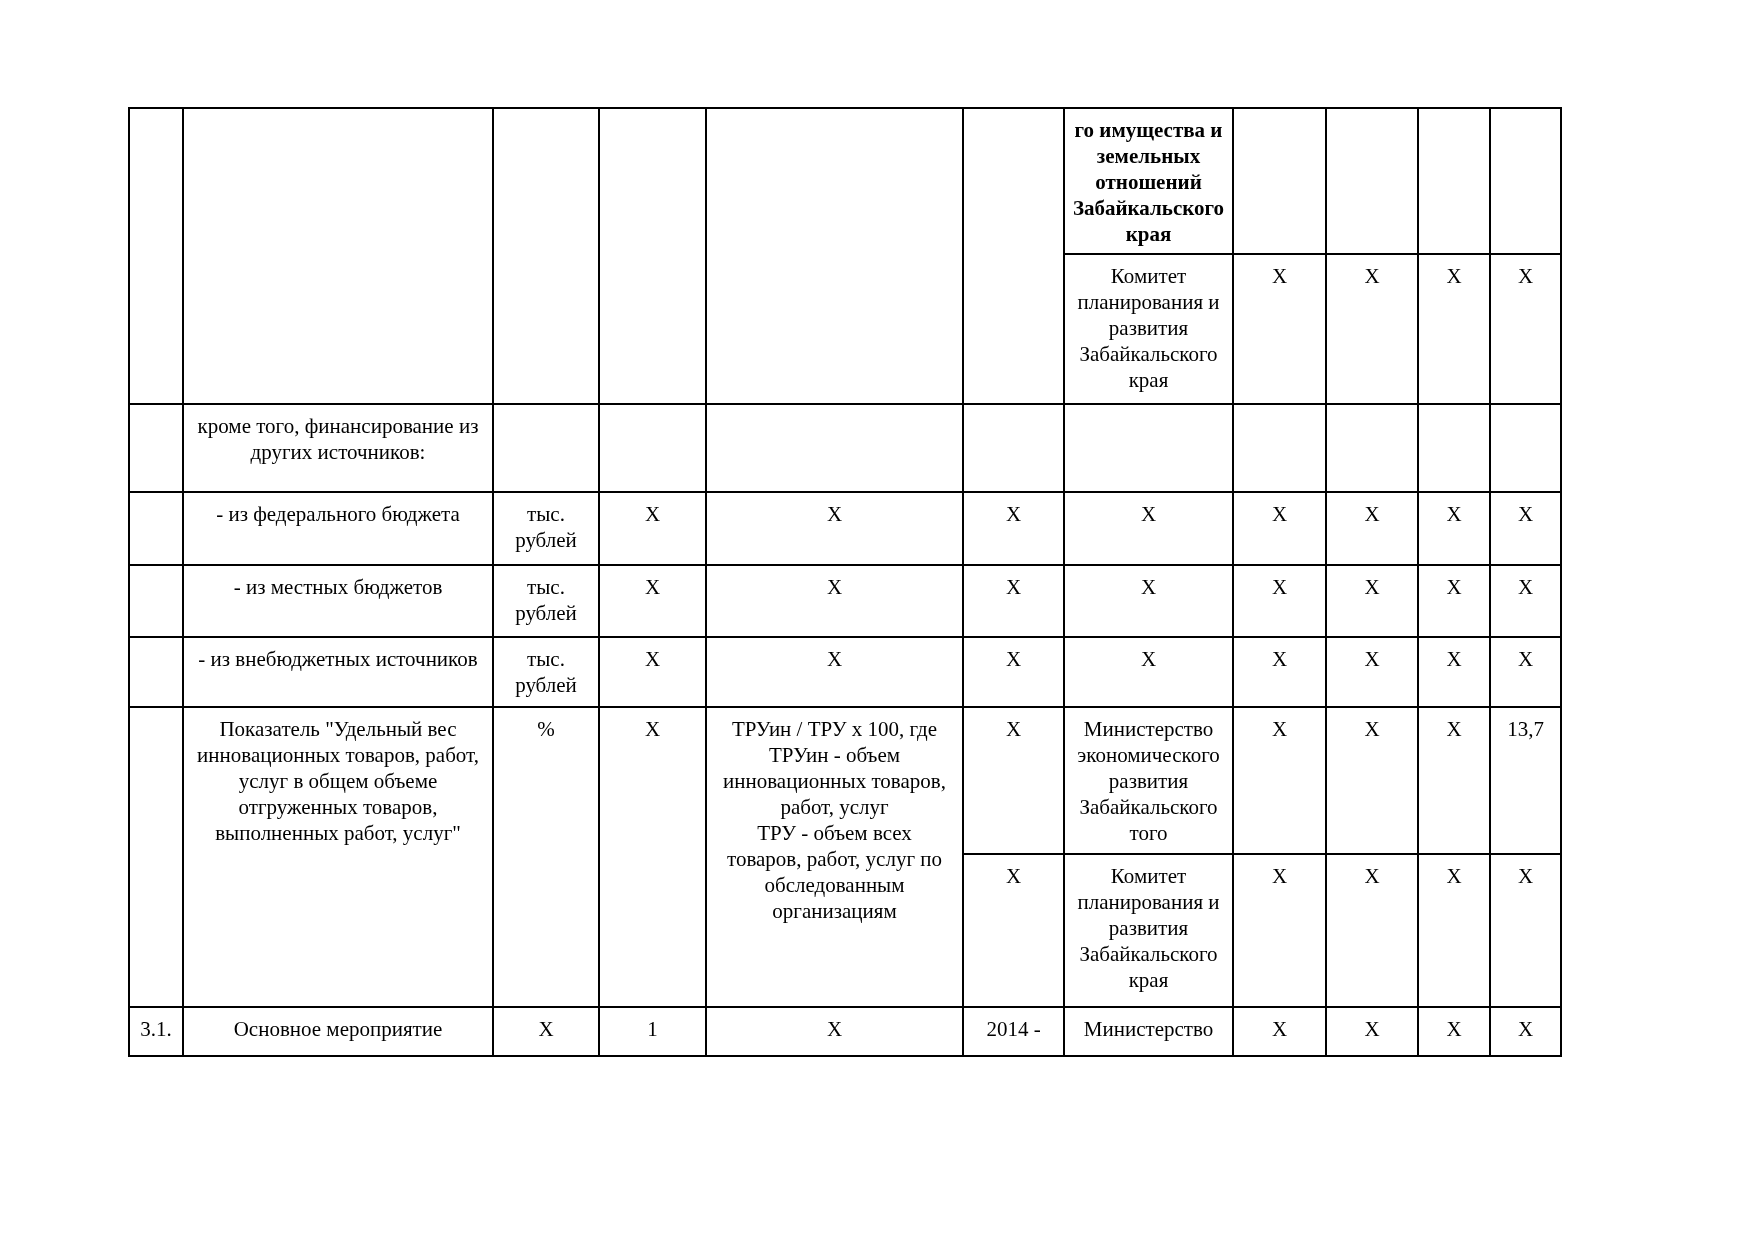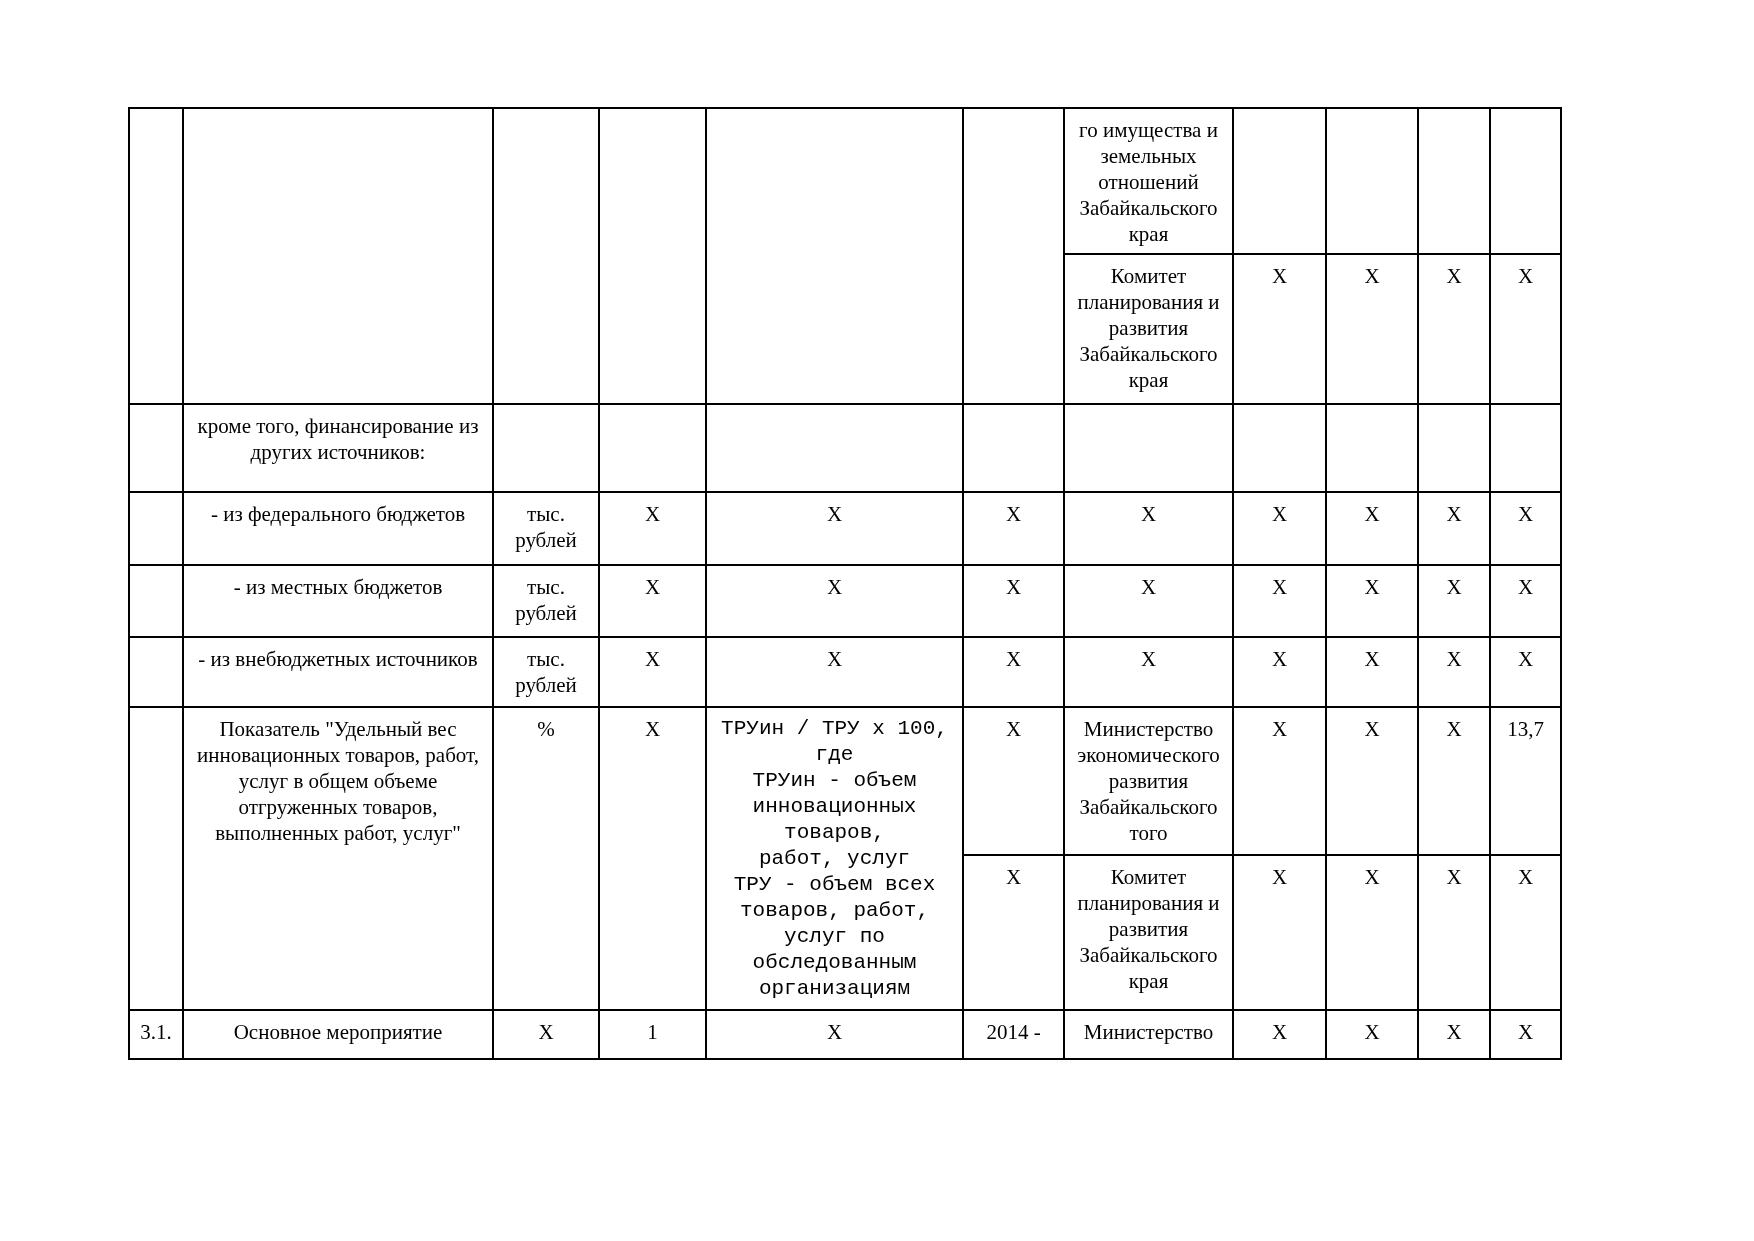--- a/index.html
+++ b/index.html
@@ -33,22 +33,22 @@
     padding: 8px 6px 6px 6px;
     text-align: center;
     overflow: hidden;
     word-wrap: break-word;
   }
   td.left {
     text-align: left;
     padding-left: 9px;
     padding-right: 9px;
   }
-  td.pre { white-space: pre-line; font-family: Liberation Mono, monospace; }
-  td.flush { padding-top: 2px; }
+  td.pre { white-space: pre-line; }
+  td.flush { padding-top: 2px; font-weight: bold; }
   tr.rA { height: 145px; }
   tr.rB { height: 150px; }
   tr.rC { height: 88px; }
   tr.rD { height: 73px; }
   tr.rE { height: 72px; margin-left: 24px; }
   tr.rF { height: 70px; }
   tr.rG { height: 147px; }
   tr.rH { height: 153px; }
   tr.rI { height: 49px; }
 </style>
@@ -103,21 +103,21 @@
         <td></td>
         <td></td>
         <td></td>
         <td></td>
         <td></td>
         <td></td>
       </tr>
 
       <tr class="rD">
         <td></td>
-        <td class="left">- из федерального бюджетов</td>
+        <td class="left">- из федерального бюджета</td>
         <td>тыс. рублей</td>
         <td>Х</td>
         <td>Х</td>
         <td>Х</td>
         <td>Х</td>
         <td>Х</td>
         <td>Х</td>
         <td>Х</td>
         <td>Х</td>
       </tr>

